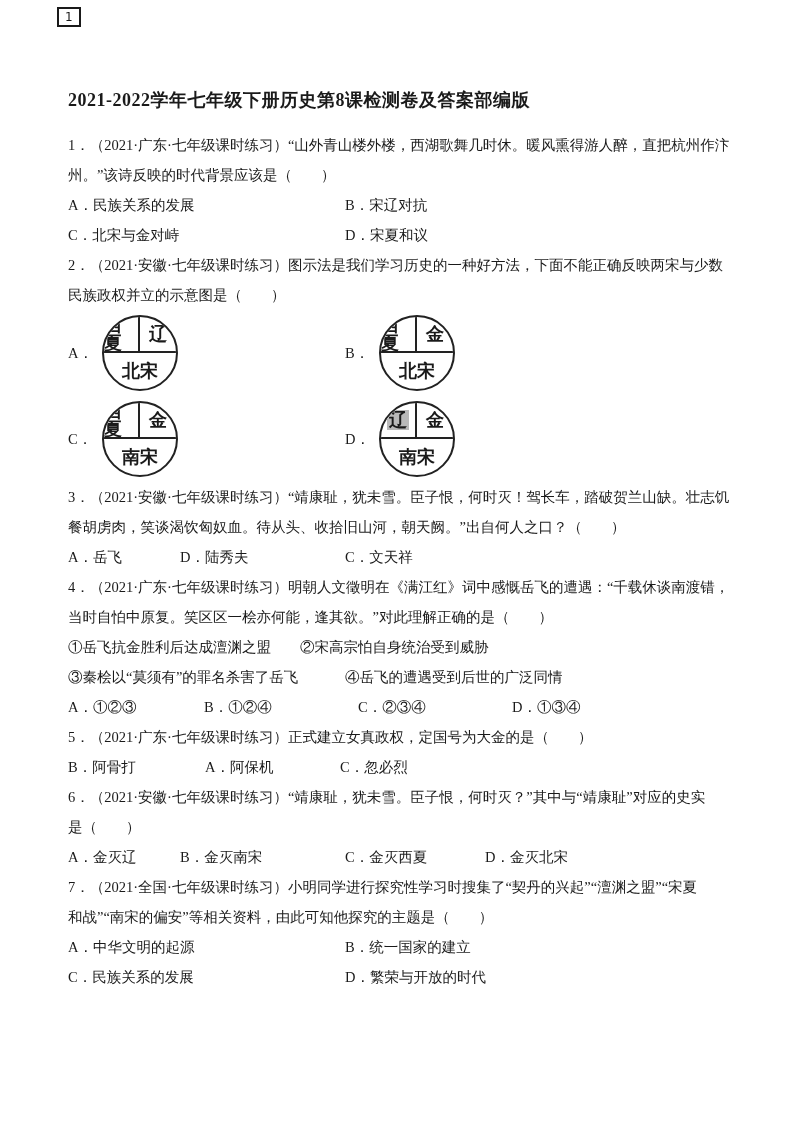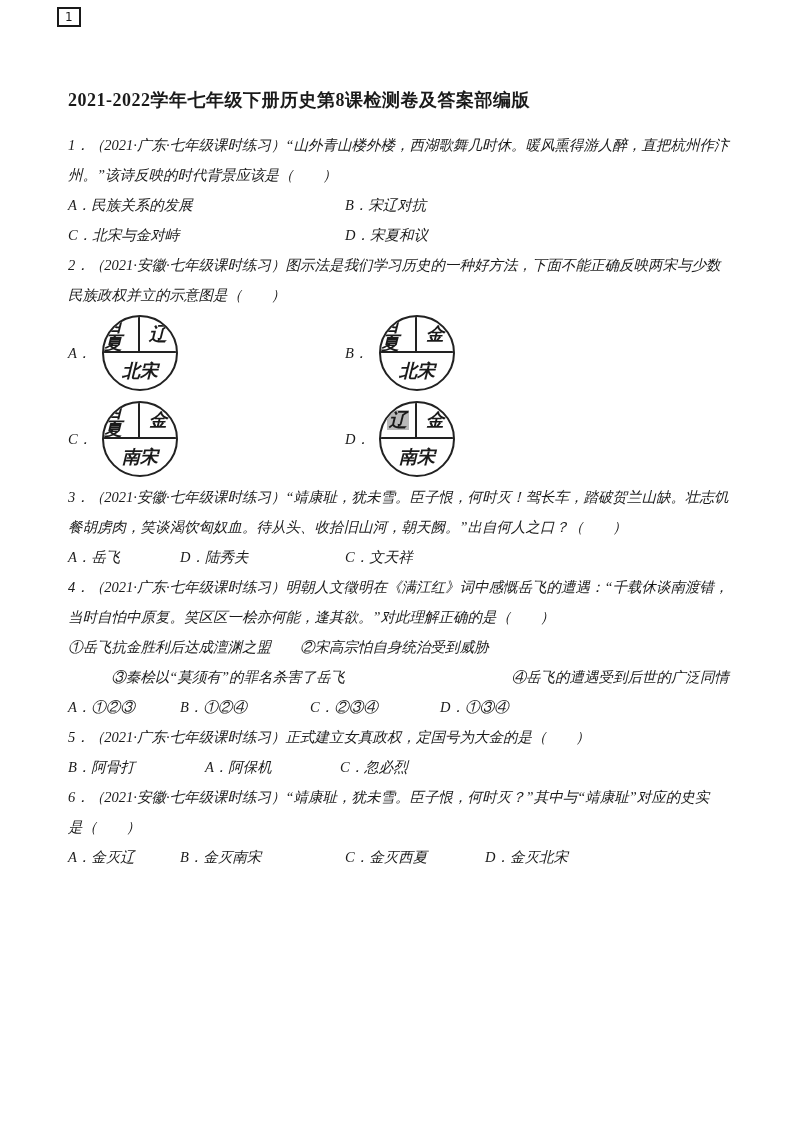--- a/index.html
+++ b/index.html
@@ -25,28 +25,28 @@
     line-height: 14px;
     padding: 1px 6px;
   }
   .title {
     margin: 0 0 16px 0;
     font-size: 18px;
     font-weight: 700;
     line-height: 28px;
     letter-spacing: 0.5px;
   }
-  .question { margin: 0; font-size: 14.5px; line-height: 30px; font-style: italic; }
+  .question { margin: 0; font-size: 14.5px; line-height: 30px; }
   .qline { margin: 0; white-space: nowrap; }
   .opts-2  { display: grid; grid-template-columns: 277px 1fr; }
   .opts-4a { display: grid; grid-template-columns: 112px 165px 140px 1fr; }
   .opts-4b { display: grid; grid-template-columns: 137px 135px 145px 1fr; }
-  .opts-4c { display: grid; grid-template-columns: 112px 130px 130px 1fr; }
+  .opts-4c { display: grid; grid-template-columns: 112px 130px 130px 1fr; gap: 24px; }
   .stmt-a  { display: grid; grid-template-columns: 232px 1fr; }
-  .stmt-b  { display: grid; grid-template-columns: 277px 1fr; text-align: right; }
+  .stmt-b  { display: grid; grid-template-columns: 277px 1fr; }
   .opt, .stmt { white-space: nowrap; }
 
   .diag-row { display: grid; grid-template-columns: 277px 1fr; height: 86px; align-items: center; }
   .diag-cell { display: flex; align-items: center; }
   .diag-label { width: 34px; }
   .circle {
     width: 76px; height: 76px;
     border: 2px solid #222;
     border-radius: 50%;
     display: flex; flex-direction: column;
@@ -194,13 +194,23 @@
     <p class="qline">6．（2021·安徽·七年级课时练习）“靖康耻，犹未雪。臣子恨，何时灭？”其中与“靖康耻”对应的史实</p>
     <p class="qline">是（　　）</p>
     <div class="opts-4a">
       <span class="opt">A．金灭辽</span>
       <span class="opt">B．金灭南宋</span>
       <span class="opt">C．金灭西夏</span>
       <span class="opt">D．金灭北宋</span>
     </div>
   </section>
 
+  <section class="question">
+    <p class="qline">7．（2021·全国·七年级课时练习）小明同学进行探究性学习时搜集了“契丹的兴起”“澶渊之盟”“宋夏</p>
+    <p class="qline">和战”“南宋的偏安”等相关资料，由此可知他探究的主题是（　　）</p>
+    <div class="opts-2">
+      <span class="opt">A．中华文明的起源</span>
+      <span class="opt">B．统一国家的建立</span>
+      <span class="opt">C．民族关系的发展</span>
+      <span class="opt">D．繁荣与开放的时代</span>
+    </div>
+  </section>
 </div>
 
 </body></html>

